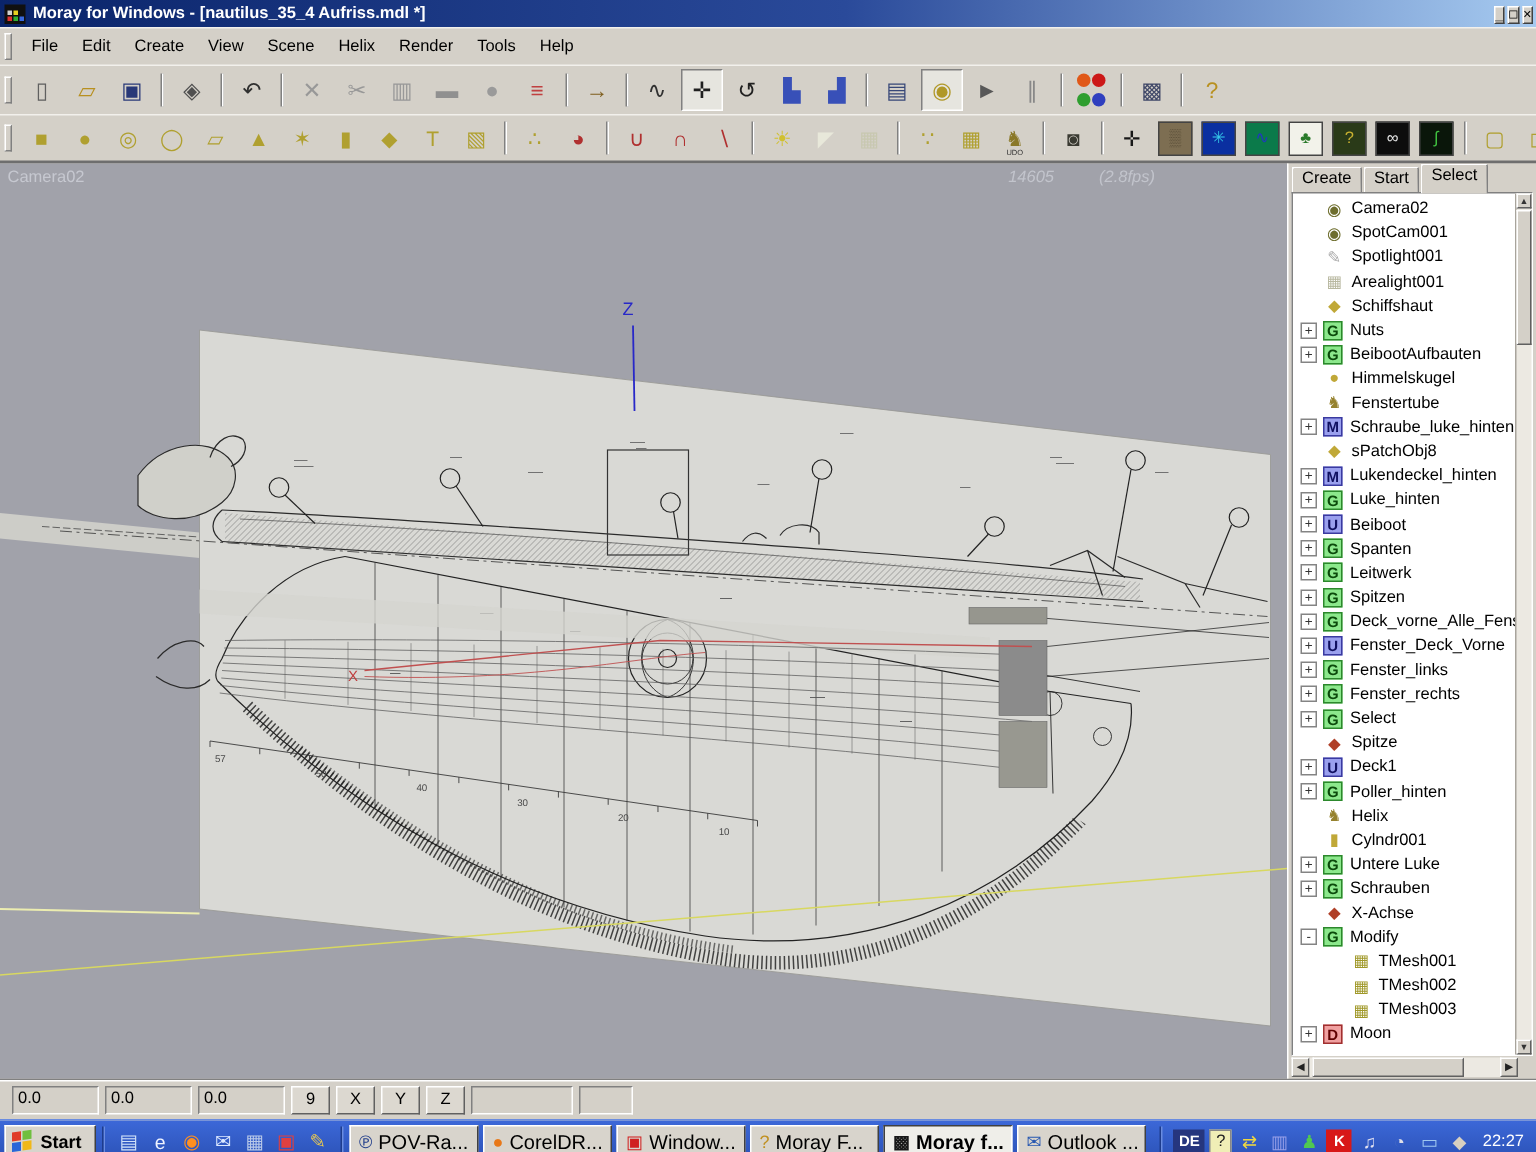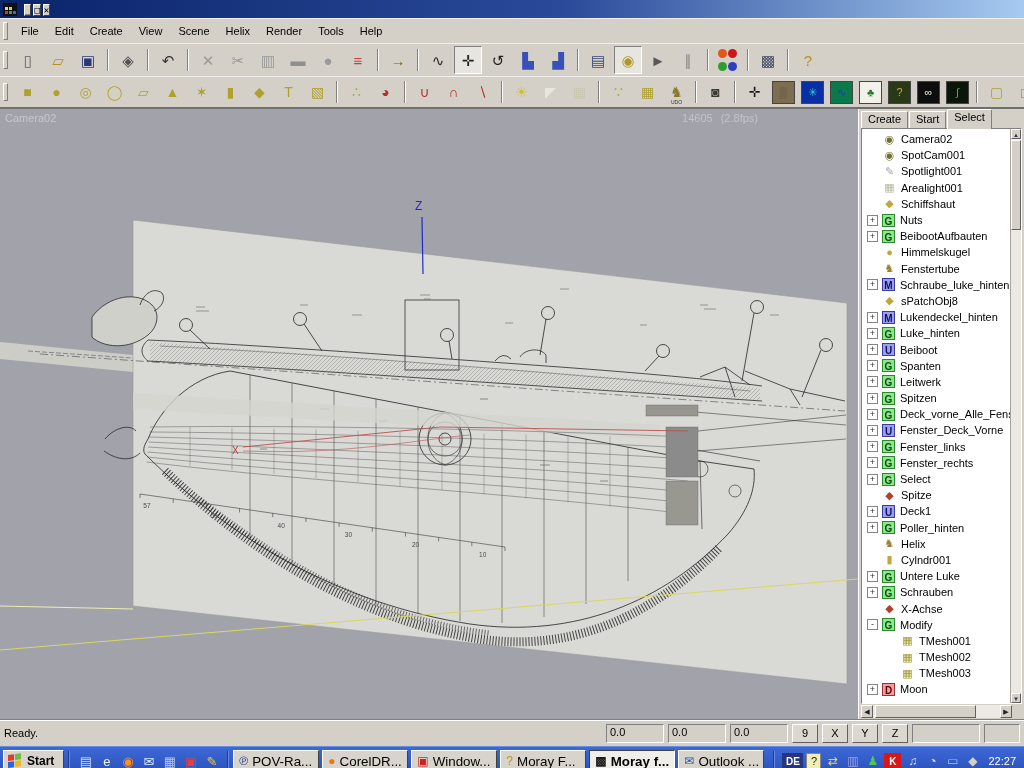--- a/index.html
+++ b/index.html
@@ -31,21 +31,21 @@
   .tbbtn.pressed{border:1px solid;border-color:#808080 #fff #fff #808080;background:#e6e5df;}
   .tbbtn .sub{position:absolute;bottom:-1px;left:0;right:0;text-align:center;font-size:5px;color:#333;}
   .tbsep{width:1px;height:22px;background:#808080;border-right:1px solid #fff;margin:0 4px;flex:none;}
   .dots4{display:grid;grid-template-columns:10px 10px;}
   .dots4 .dot{width:9px;height:9px;border-radius:50%;}
   
   .main{display:flex;height:610px;}
   .viewport{position:relative;width:858px;height:610px;background:#a1a2aa;overflow:hidden;flex:none;}
   .viewport svg{position:absolute;left:0;top:0;}
   .cam-label{position:absolute;left:5px;top:3px;color:#c6c8d0;}
-  .stats{position:absolute;right:100px;top:3px;color:#c2c4cc;display:flex;gap:8px;}
+  .stats{position:absolute;right:88px;top:3px;color:#c2c4cc;display:flex;gap:30px;font-style:italic;}
   
   .panel{width:166px;background:#d4d0c8;border-left:1px solid #fff;display:flex;flex-direction:column;}
   .tabs{display:flex;height:19px;align-items:flex-end;padding-left:2px;}
   .tab{height:15px;padding:1px 6px 0;margin-right:1px;background:#d4d0c8;font-size:11px;
     border:1px solid #808080;border-bottom:none;border-left-color:#fff;border-top-color:#fff;
     border-top-left-radius:2px;border-top-right-radius:2px;}
   .tab.active{height:18px;position:relative;z-index:2;margin-bottom:-1px;background:#d4d0c8;}
   .treebox{position:relative;margin:0 2px;height:574px;background:#fff;
     border:1px solid;border-color:#808080 #fff #fff #808080;}
   .tree{position:absolute;left:1px;top:2px;right:11px;bottom:1px;overflow:hidden;}
@@ -108,20 +108,21 @@
   .trayicon{width:17px;height:17px;display:flex;align-items:center;justify-content:center;font-size:12px;}
   .clock{color:#fff;margin:0 5px 0 4px;}
 </style>
 </head>
 <body>
 
 <div id="root">
 
   <div class="titlebar">
     <span class="appicon"></span>
+    <span class="title-text">Moray for Windows - [nautilus_35_4 Aufriss.mdl *]</span>
     <span id="winbtns"><span class="wbtn">_</span><span class="wbtn">□</span><span class="wbtn">✕</span></span>
   </div>
 
   <div class="menubar">
     <span class="grip"></span>
     <span id="menuitems" style="display:flex">
         <span class="menu-item">File</span>
         <span class="menu-item">Edit</span>
         <span class="menu-item">Create</span>
         <span class="menu-item">View</span>
@@ -699,21 +700,20 @@
         <span class="hs-track">
             <span class="hs-thumb"></span>
           </span>
         <span class="hs-arrow">▶</span>
         <span class="hs-corner"></span>
       </div>
     </div>
   </div>
 
   <div class="statusbar">
-    <span class="smsg">Ready.</span>
     <span id="scoords" style="display:flex">
         <span class="sfield">0.0</span>
         <span class="sfield">0.0</span>
         <span class="sfield">0.0</span>
       </span>
     <span id="sbtns" style="display:flex">
         <span class="sbtn">9</span>
         <span class="sbtn">X</span>
         <span class="sbtn">Y</span>
         <span class="sbtn">Z</span>

